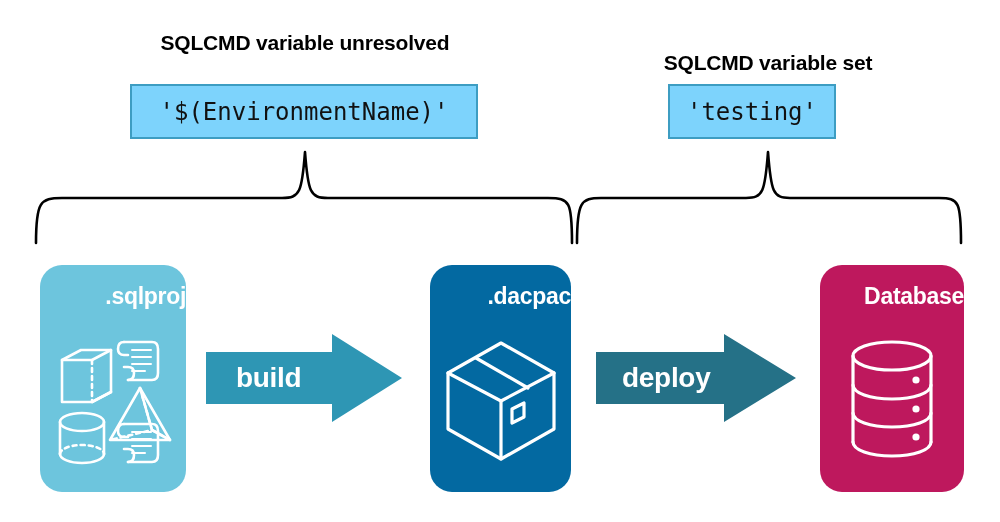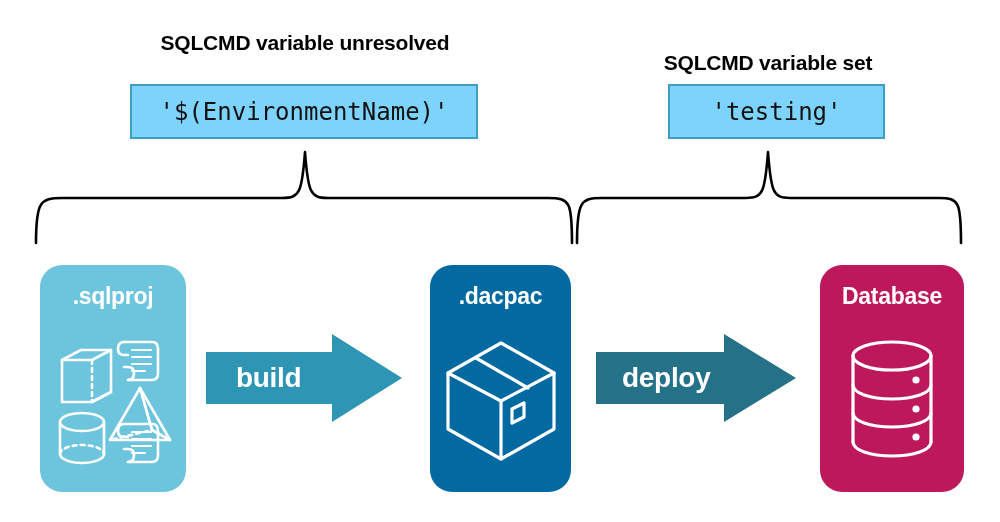--- a/index.html
+++ b/index.html
@@ -48,21 +48,21 @@
     font-family: "DejaVu Sans Mono", "Liberation Mono", monospace;
     font-size: 24px;
     color: #111111;
     letter-spacing: 0px;
     white-space: nowrap;
   }
   #value-box-left {
     left: 130px; top: 84px; width: 348px; height: 55px;
   }
   #value-box-right {
-    left: 668px; top: 84px; width: 217px; height: 55px;
+    left: 668px; top: 84px; width: 168px; height: 55px;
   }
 
   
   .brace-layer {
     position: absolute;
     left: 0; top: 0;
     width: 1000px; height: 522px;
     pointer-events: none;
   }
 
@@ -71,21 +71,21 @@
     position: absolute;
     border-radius: 22px;
     top: 265px;
     height: 227px;
     overflow: hidden;
   }
   .stage-label {
     position: absolute;
     left: 0; right: 0;
     top: 18px;
-    text-align: center;
+    text-align: right;
     font-family: "Liberation Sans", sans-serif;
     font-weight: bold;
     font-size: 23px;
     color: #ffffff;
     letter-spacing: -0.3px;
   }
   .stage-art {
     position: absolute;
     left: 0; right: 0;
     top: 52px;

